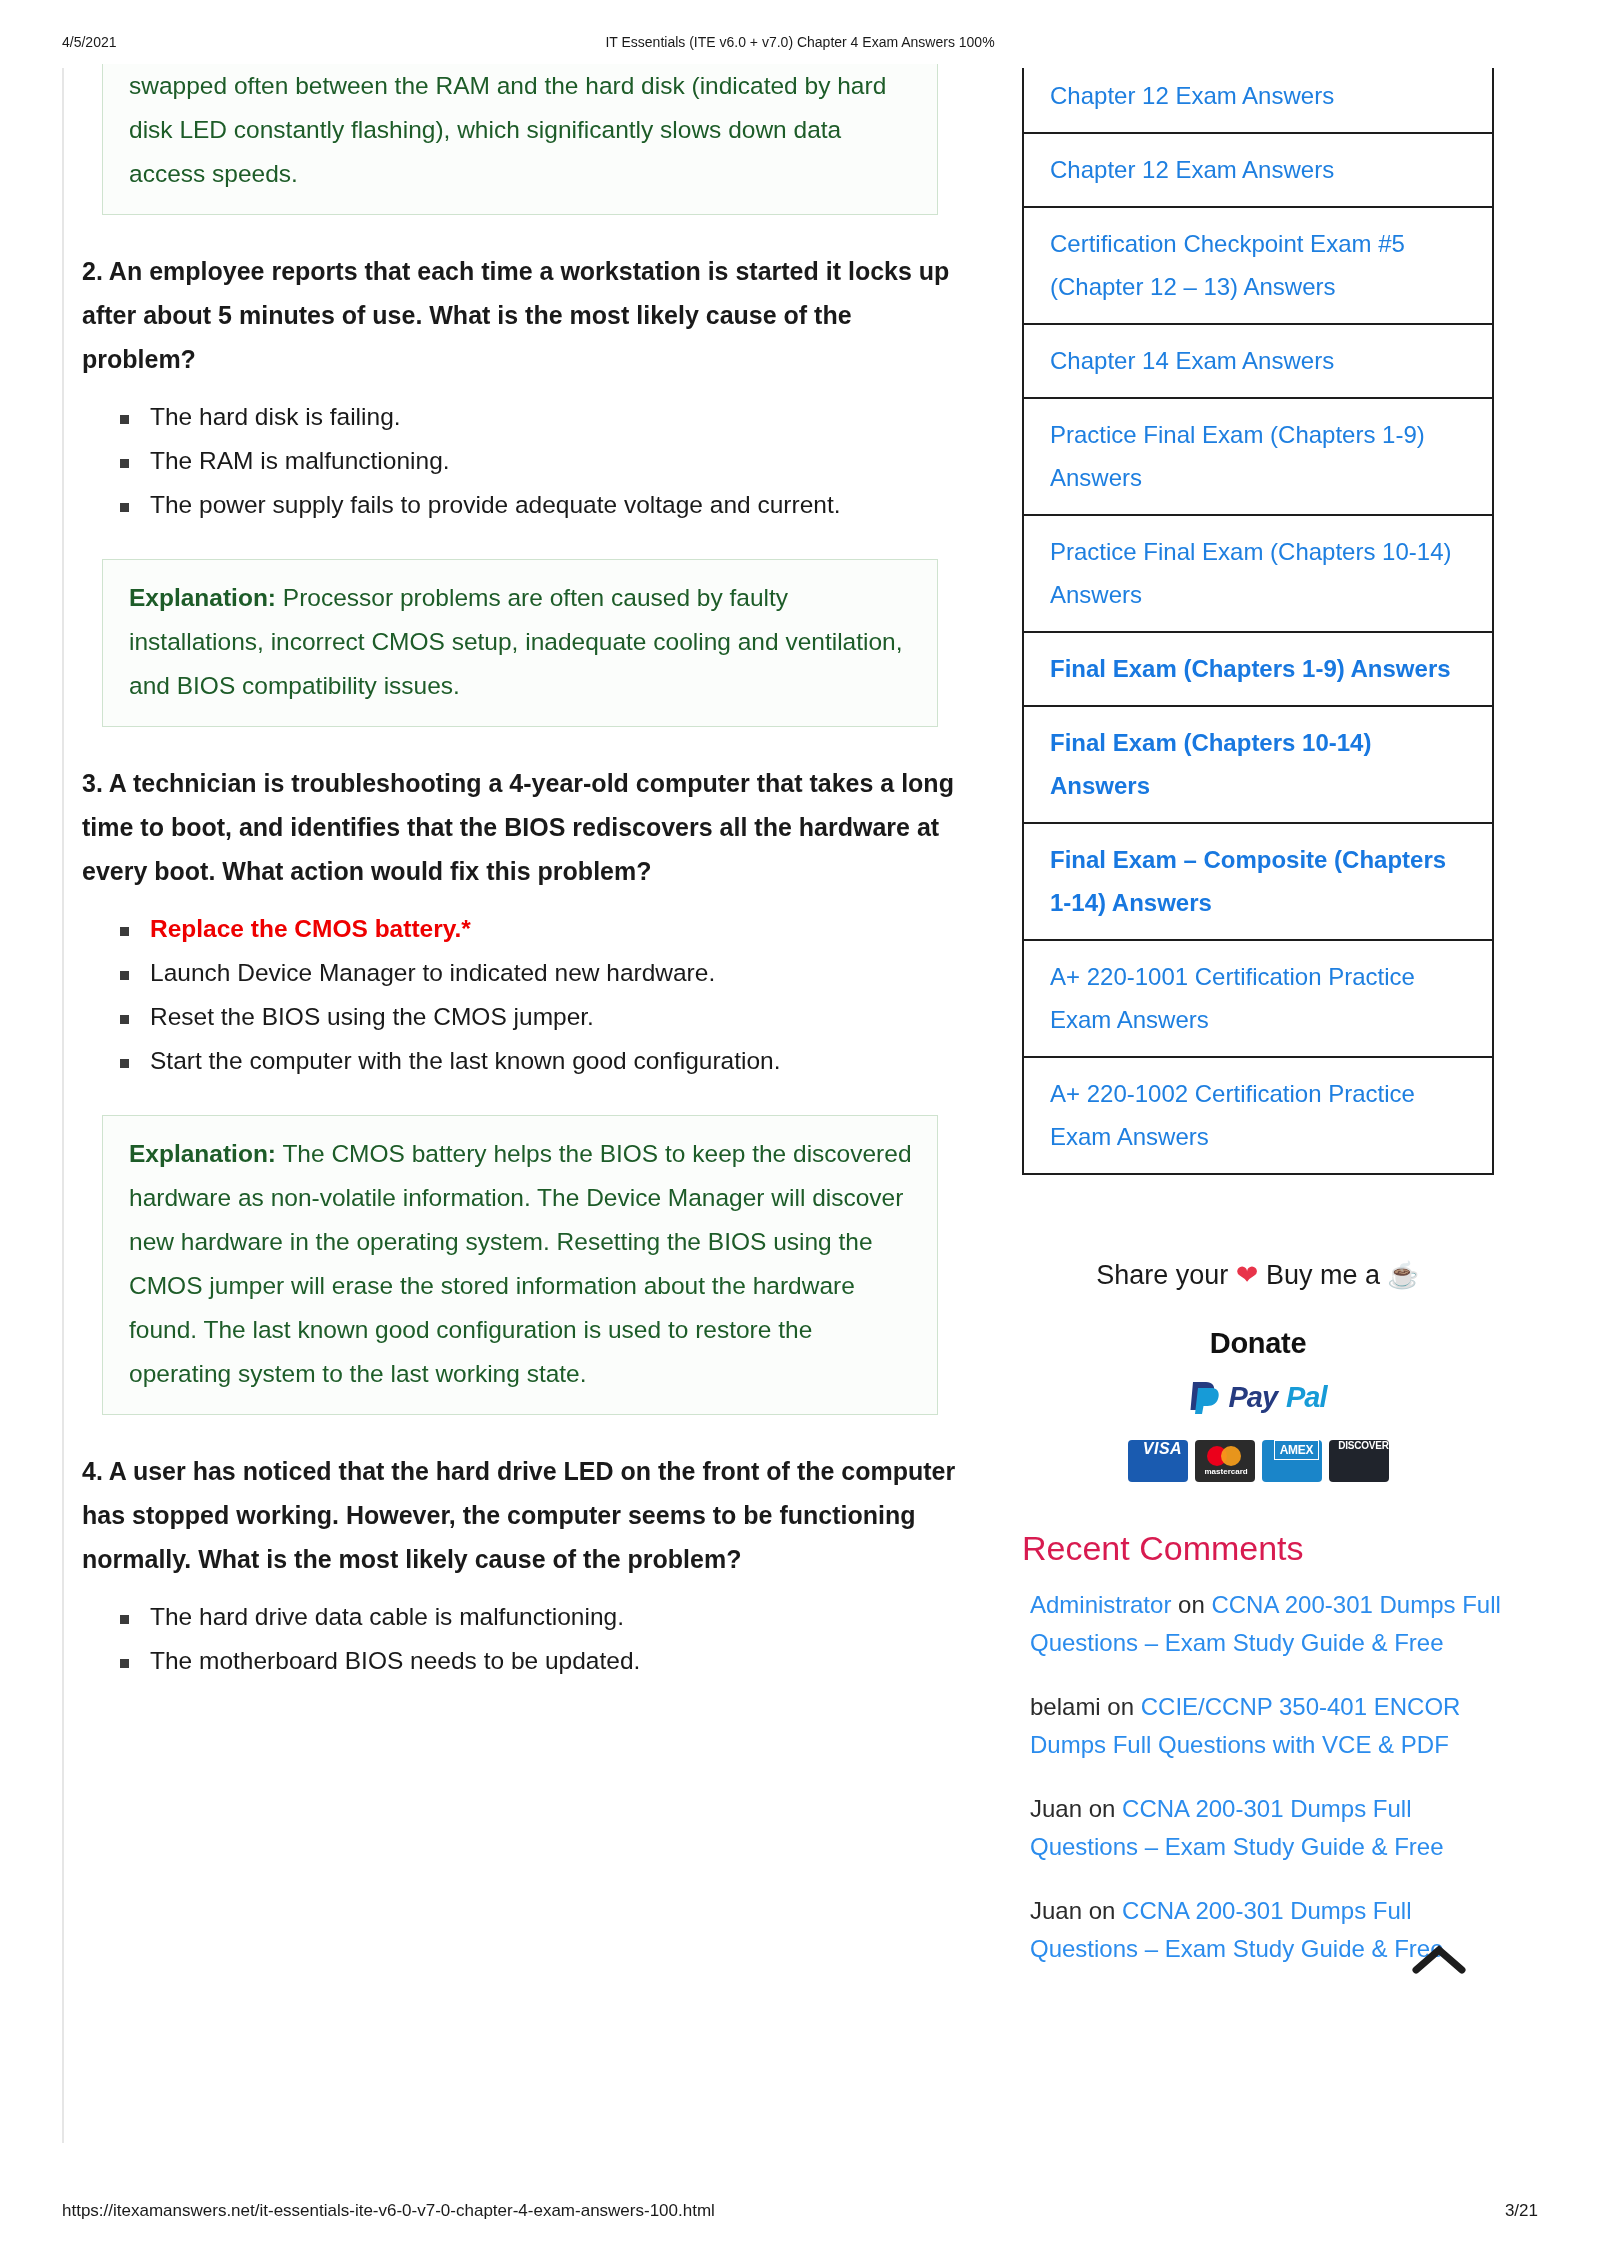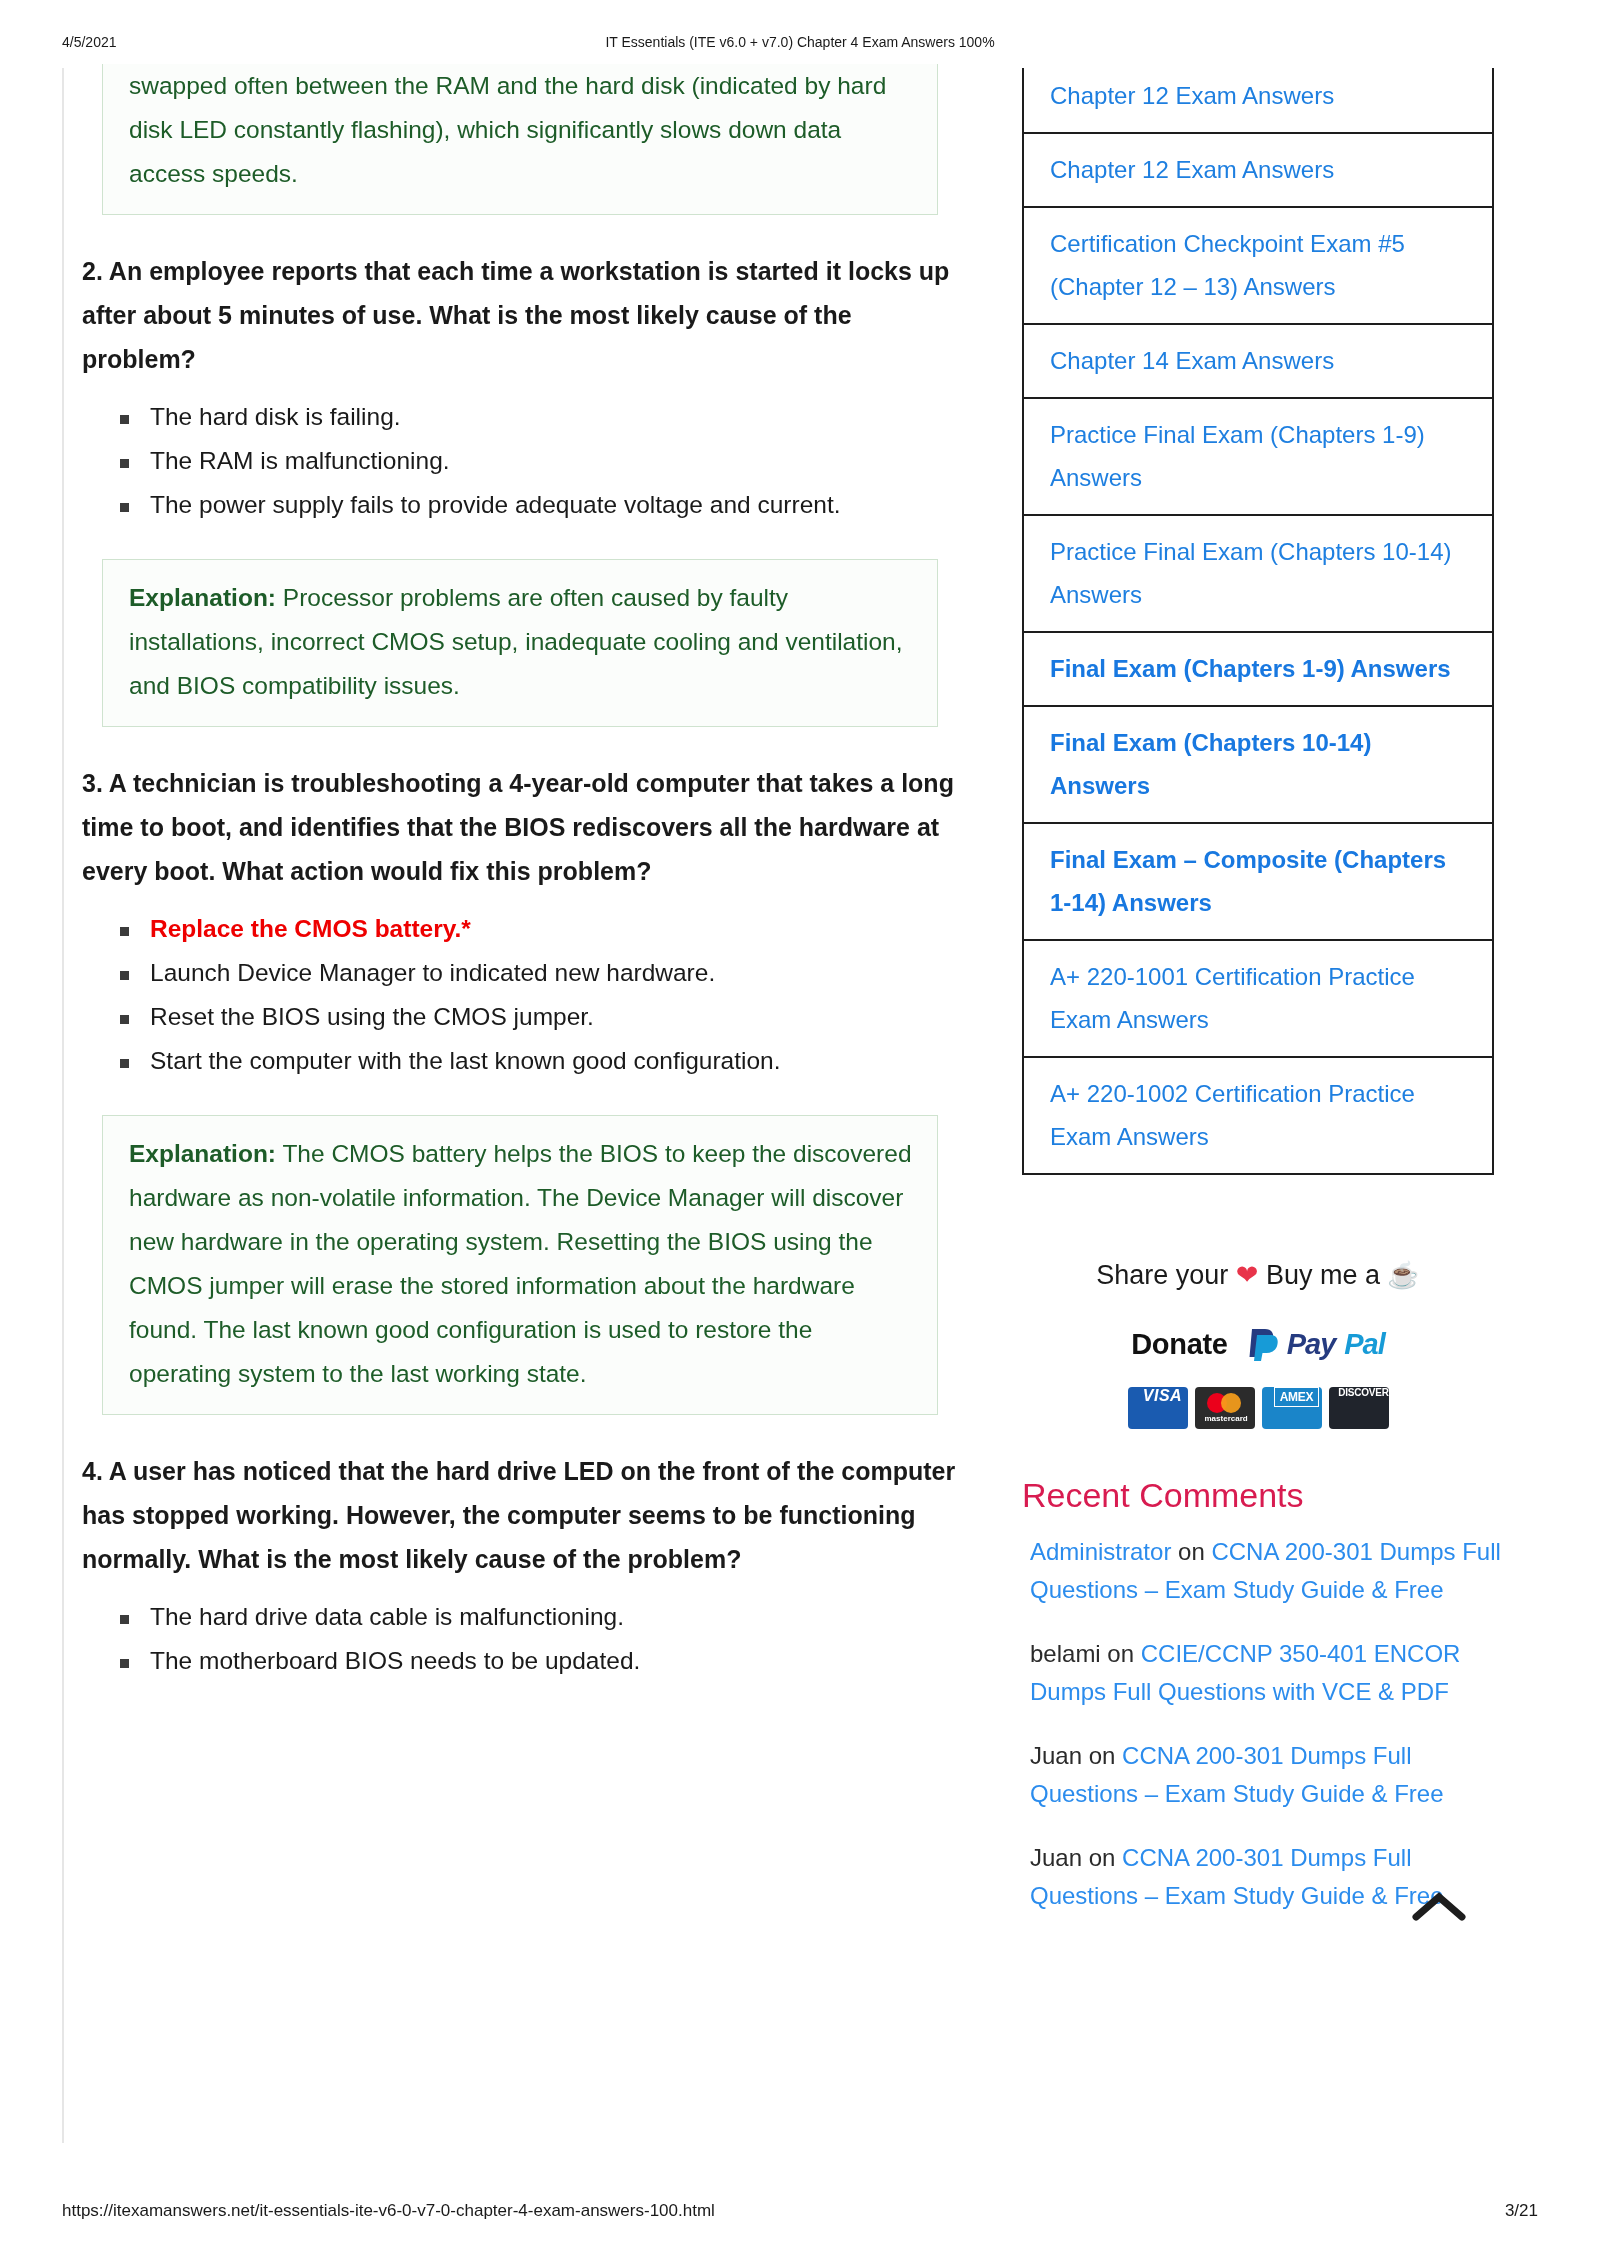--- a/index.html
+++ b/index.html
@@ -187,20 +187,21 @@
   }
   .heart { color: #e8344a; font-size: 27px; }
   .coffee { font-size: 26px; }
 
   .donate-row {
     margin-top: 32px;
     display: flex;
     align-items: center;
     justify-content: center;
     gap: 20px;
+    flex-direction: column;
   }
   .donate-word {
     font-size: 29px;
     font-weight: bold;
     color: #111111;
     letter-spacing: -0.3px;
   }
   .paypal-logo {
     display: flex;
     align-items: center;

